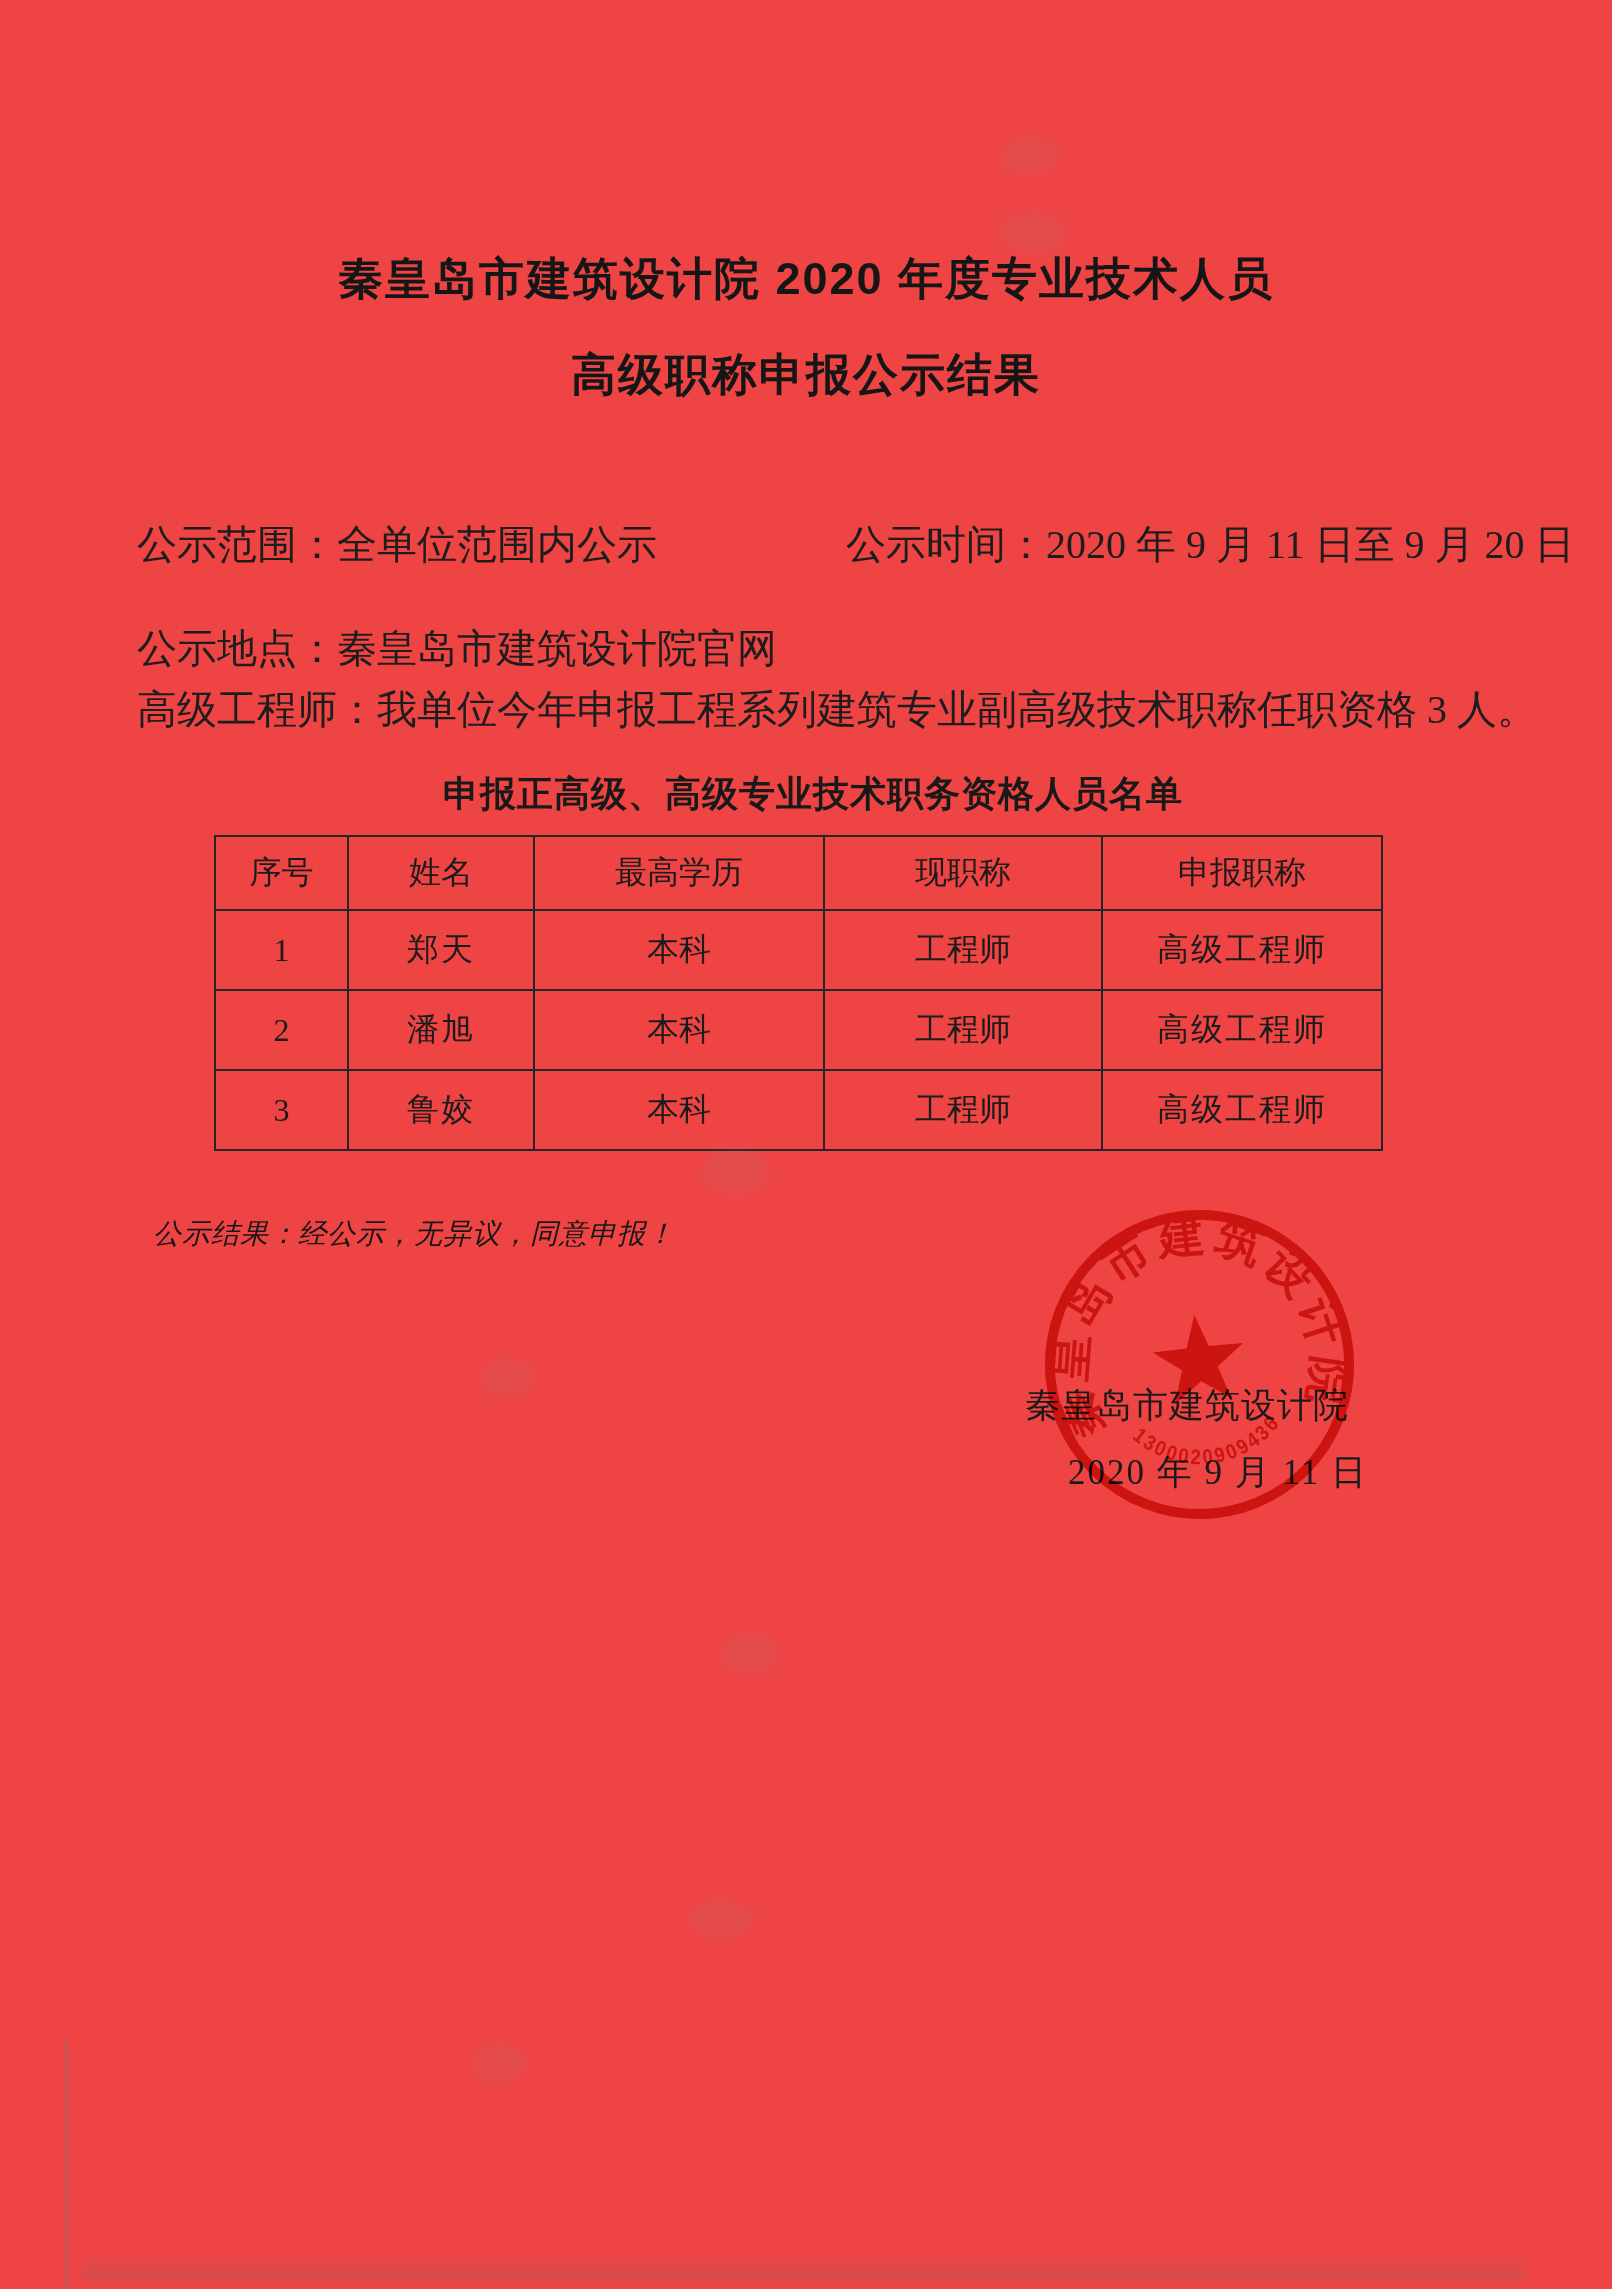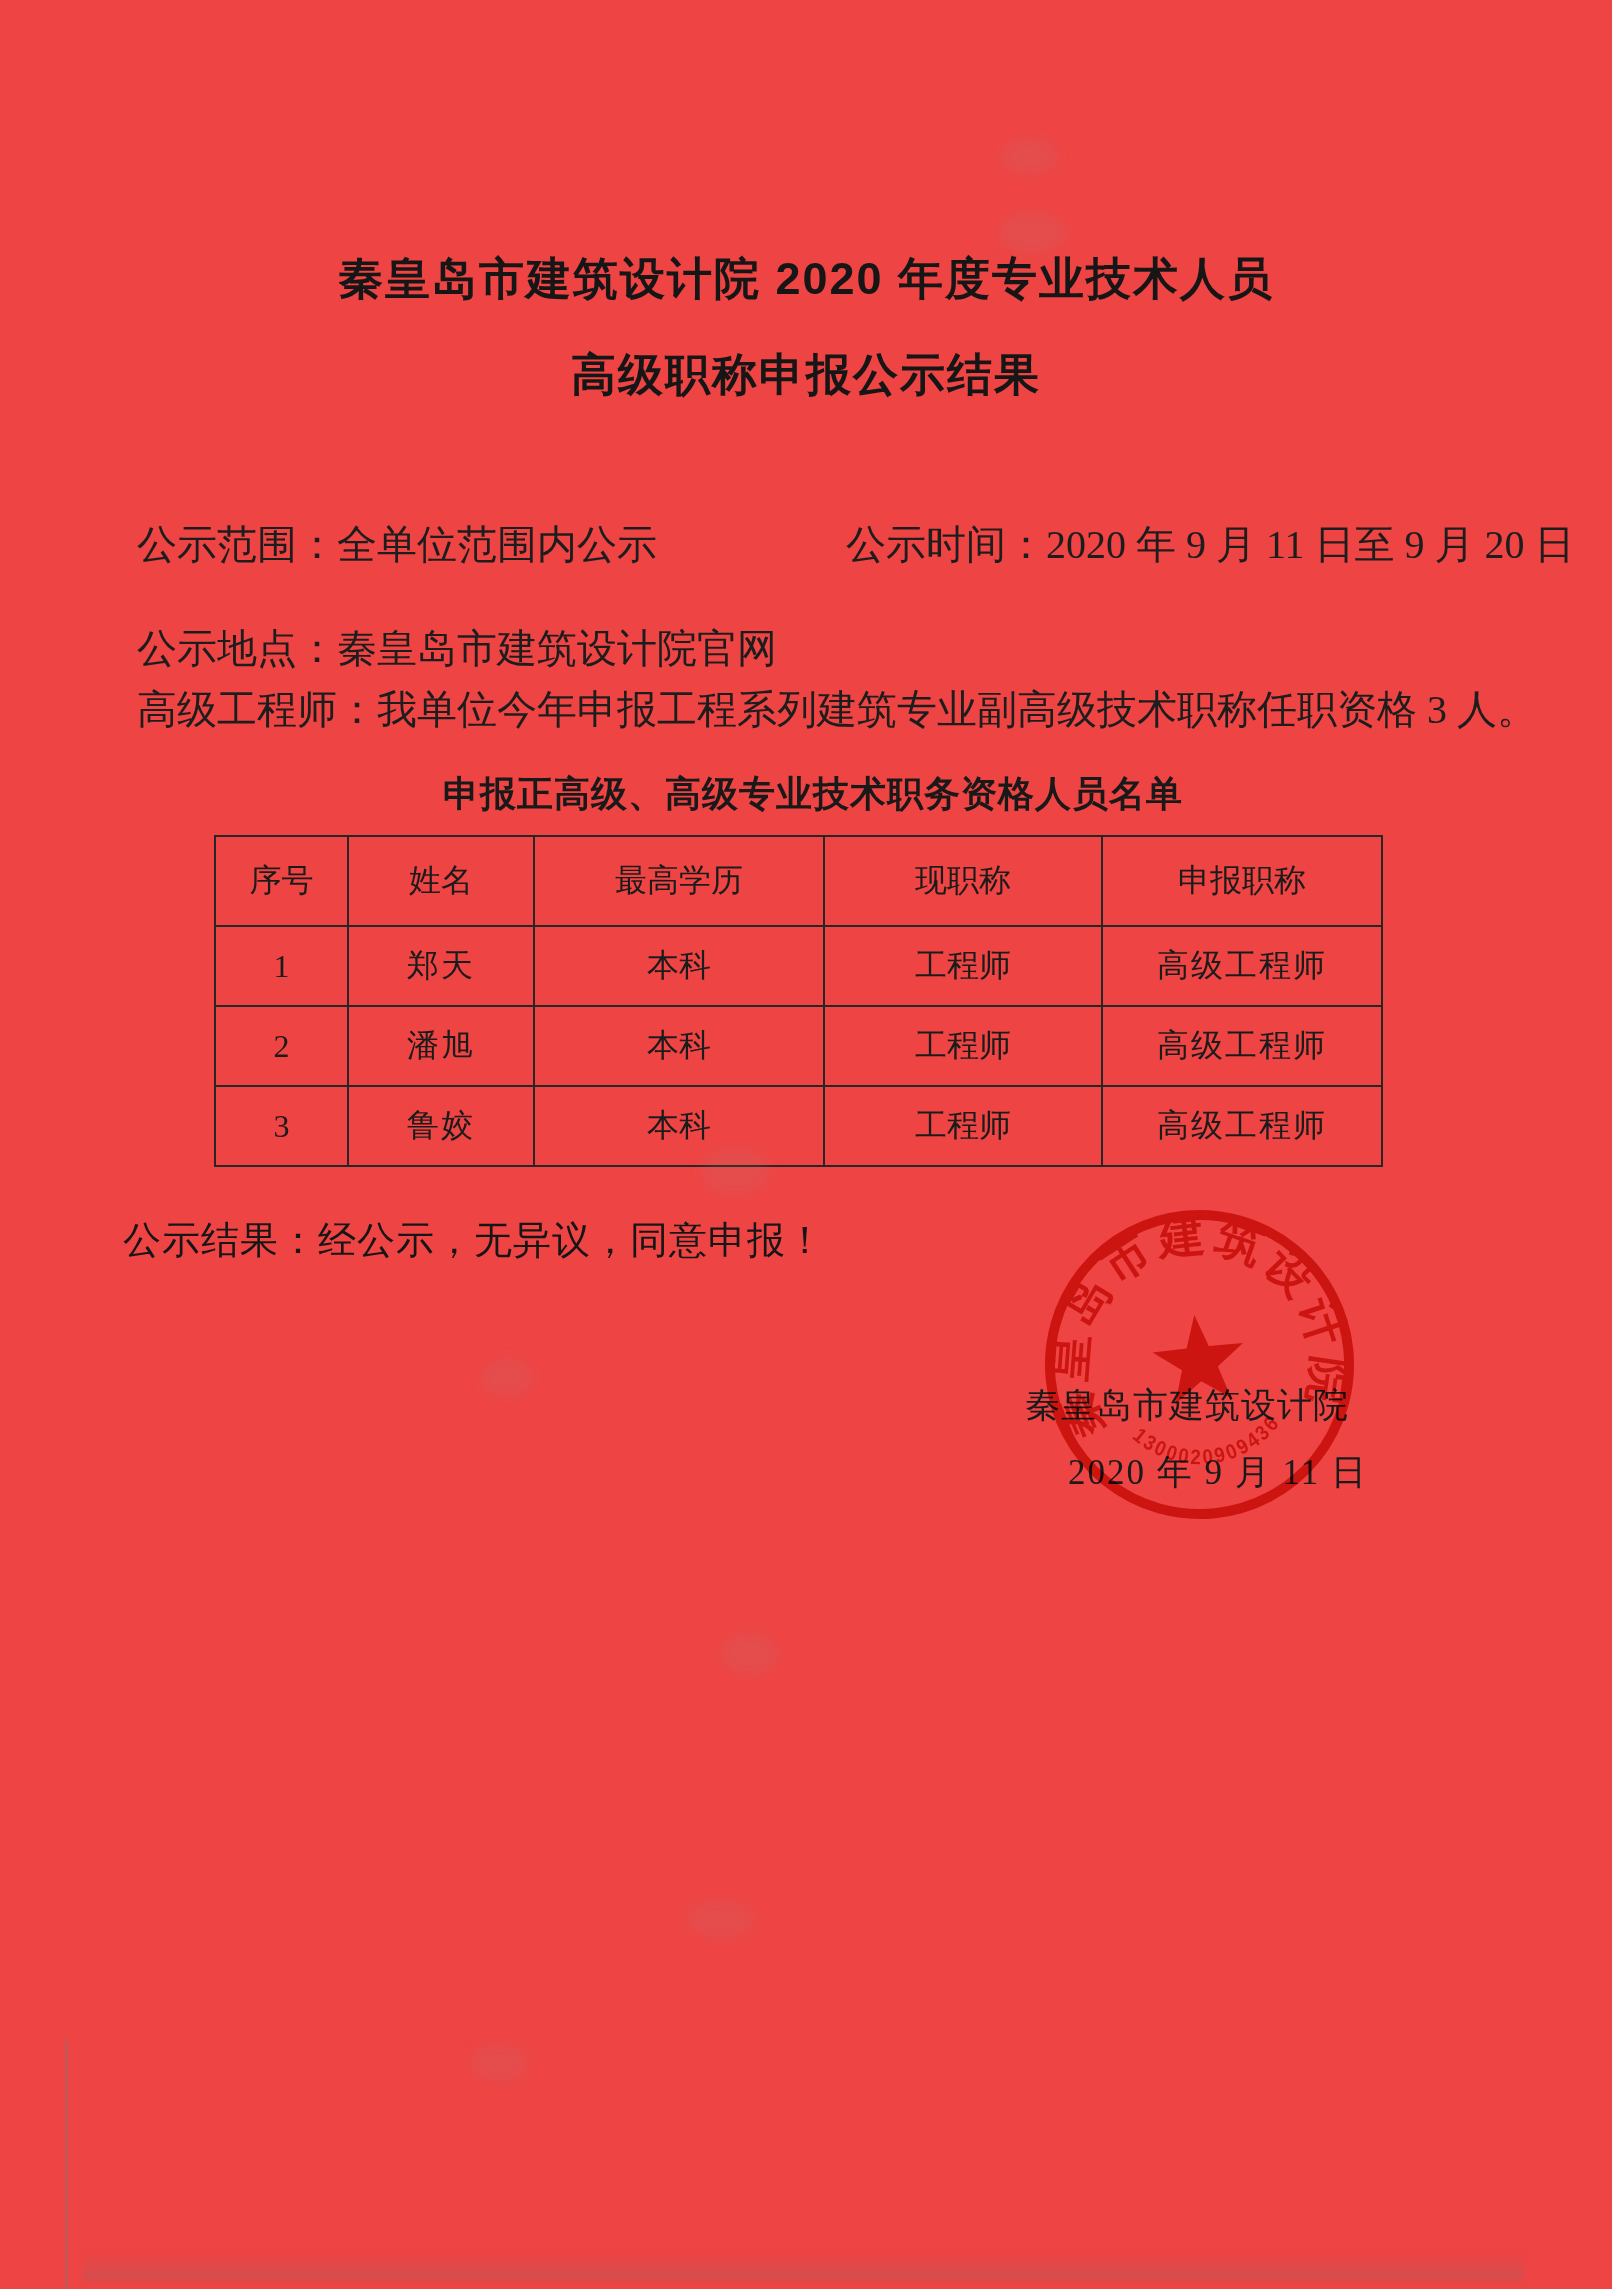--- a/index.html
+++ b/index.html
@@ -61,31 +61,32 @@
     font-size:32px;
     color:#1b1b1b;
   }
   table.roster th, table.roster td{
     border:2.9px solid #262626;
     text-align:center;
     vertical-align:middle;
     font-weight:400;
     padding:0;
   }
-  table.roster tr.hdr{height:90px;}
+  table.roster tr.hdr{height:74px;}
   table.roster tr.data{height:80px;}
   table.roster td.name, table.roster td.apply{letter-spacing:2px;}
 
   
   .result-line{
-    position:absolute;top:1215px;left:123px;
-    font-size:38px;
+    position:absolute;top:1215px;left:153px;
+    font-size:28px;
     letter-spacing:1px;
     white-space:nowrap;
     color:#161616;
+    font-style:italic;
   }
 
   
   .sig-org{
     position:absolute;top:1382px;left:1025px;
     font-size:35px;letter-spacing:1px;white-space:nowrap;color:#1a1a1a;
   }
   .sig-date{
     position:absolute;top:1449px;left:1068px;
     font-size:35px;letter-spacing:2px;white-space:nowrap;color:#1a1a1a;

